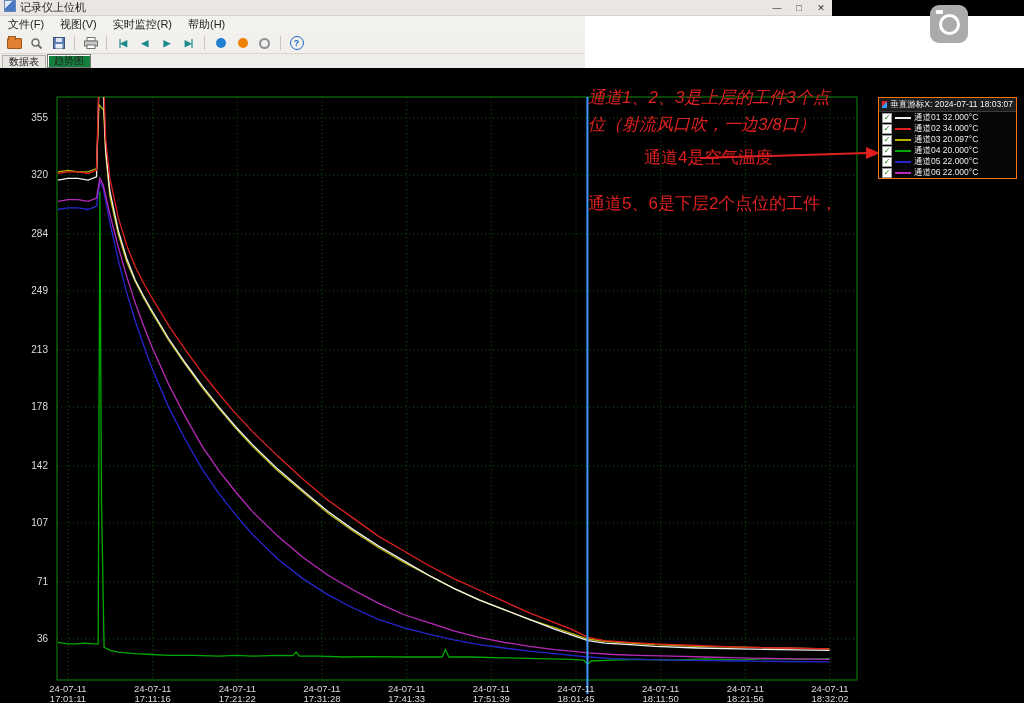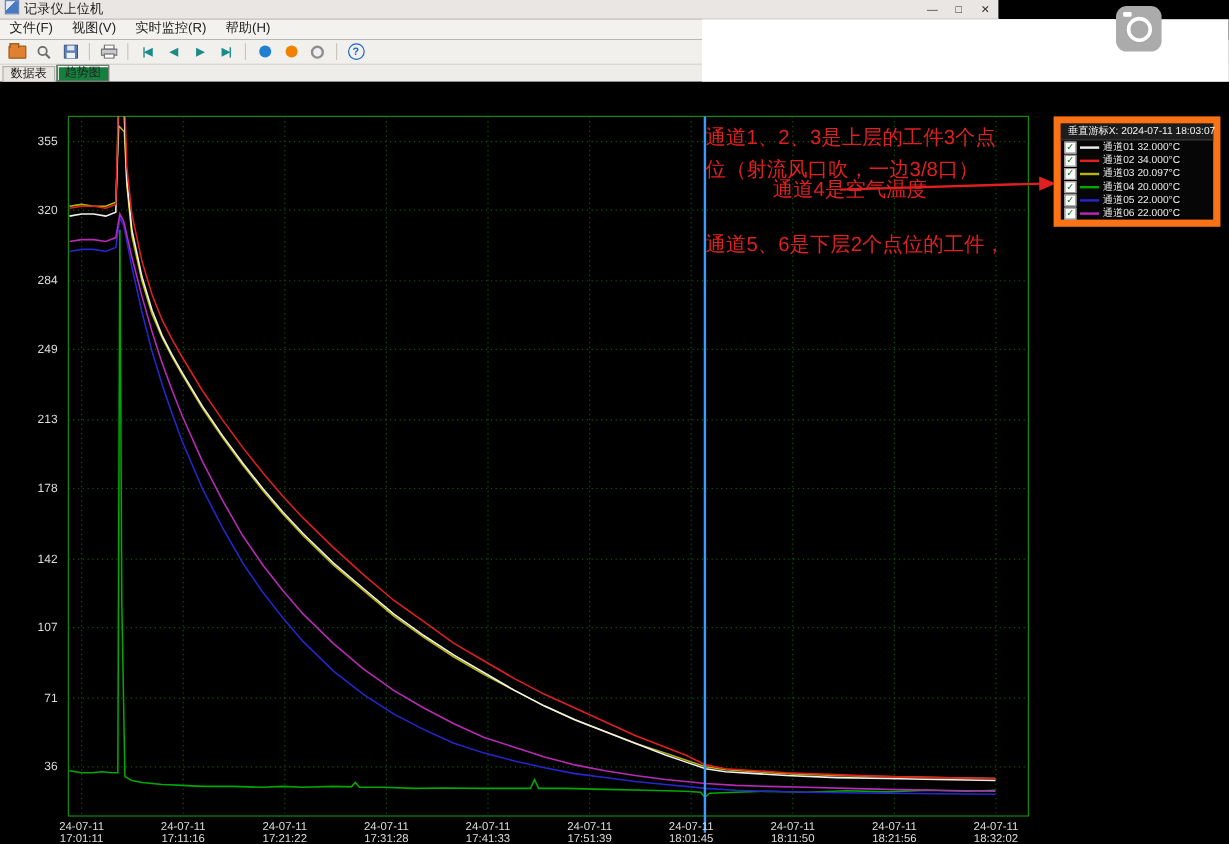--- a/index.html
+++ b/index.html
@@ -54,21 +54,21 @@
     position:absolute;left:930px;top:5px;width:38px;height:38px;border-radius:9px;
     background:#ababab;z-index:30;display:flex;align-items:center;justify-content:center;
   }
   .shot-glyph{width:15px;height:15px;border:3px solid #fff;border-radius:50%;position:relative;}
   .shot-glyph:before{content:"";position:absolute;left:-6px;top:-7px;width:7px;height:4px;background:#fff;border-radius:1px;}
   
   .chart-area{position:absolute;left:0;top:68px;width:894px;height:635px;background:#000;z-index:1;}
   
   .legend{
     position:absolute;left:878px;top:97px;width:139px;background:#060606;
-    border:6px solid #f97316;z-index:15;box-sizing:border-box;
+    border:1px solid #f97316;z-index:15;box-sizing:border-box;
   }
   .legend-header{
     height:13px;background:#1d1d1d;border-bottom:1px solid #3a3a3a;color:#f5f5f5;
     font-size:8.5px;display:flex;align-items:center;gap:3px;padding:0 3px;white-space:nowrap;
   }
   .legend-header-icon{width:7px;height:7px;background:linear-gradient(135deg,#d22 0 50%,#39f 50% 100%);}
   .lg-row{height:11px;display:flex;align-items:center;gap:3px;padding:0 3px;color:#ececec;font-size:8.5px;white-space:nowrap;}
   .lg-cb{width:8px;height:8px;background:#fff;border:1px solid #9a9a9a;color:#0a7d0a;
     font-size:8px;line-height:7px;text-align:center;box-sizing:content-box;}
   .lg-sw{width:16px;height:2px;flex:none;}
@@ -262,21 +262,21 @@
         <span>通道05 22.000°C</span>
       </div>
       <div class="lg-row">
         <span class="lg-cb">✓</span>
         <span class="lg-sw" style="background: rgb(185, 42, 185);"></span>
         <span>通道06 22.000°C</span>
       </div>
     </div>
 </div>
 
-<div class="anno" style="left:588px;top:101px;">
+<div class="anno" style="left:588px;top:84px;font-style:italic;">
   <div>通道1、2、3是上层的工件3个点</div>
   <div>位（射流风口吹，一边3/8口）</div>
 </div>
 <div class="anno" style="left:600px;top:144px;margin-left:44px;">
   <div>通道4是空气温度</div>
 </div>
 <div class="anno" style="left:588px;top:190px;">
   <div>通道5、6是下层2个点位的工件，</div>
 </div>
 <svg id="anno-arrow">

